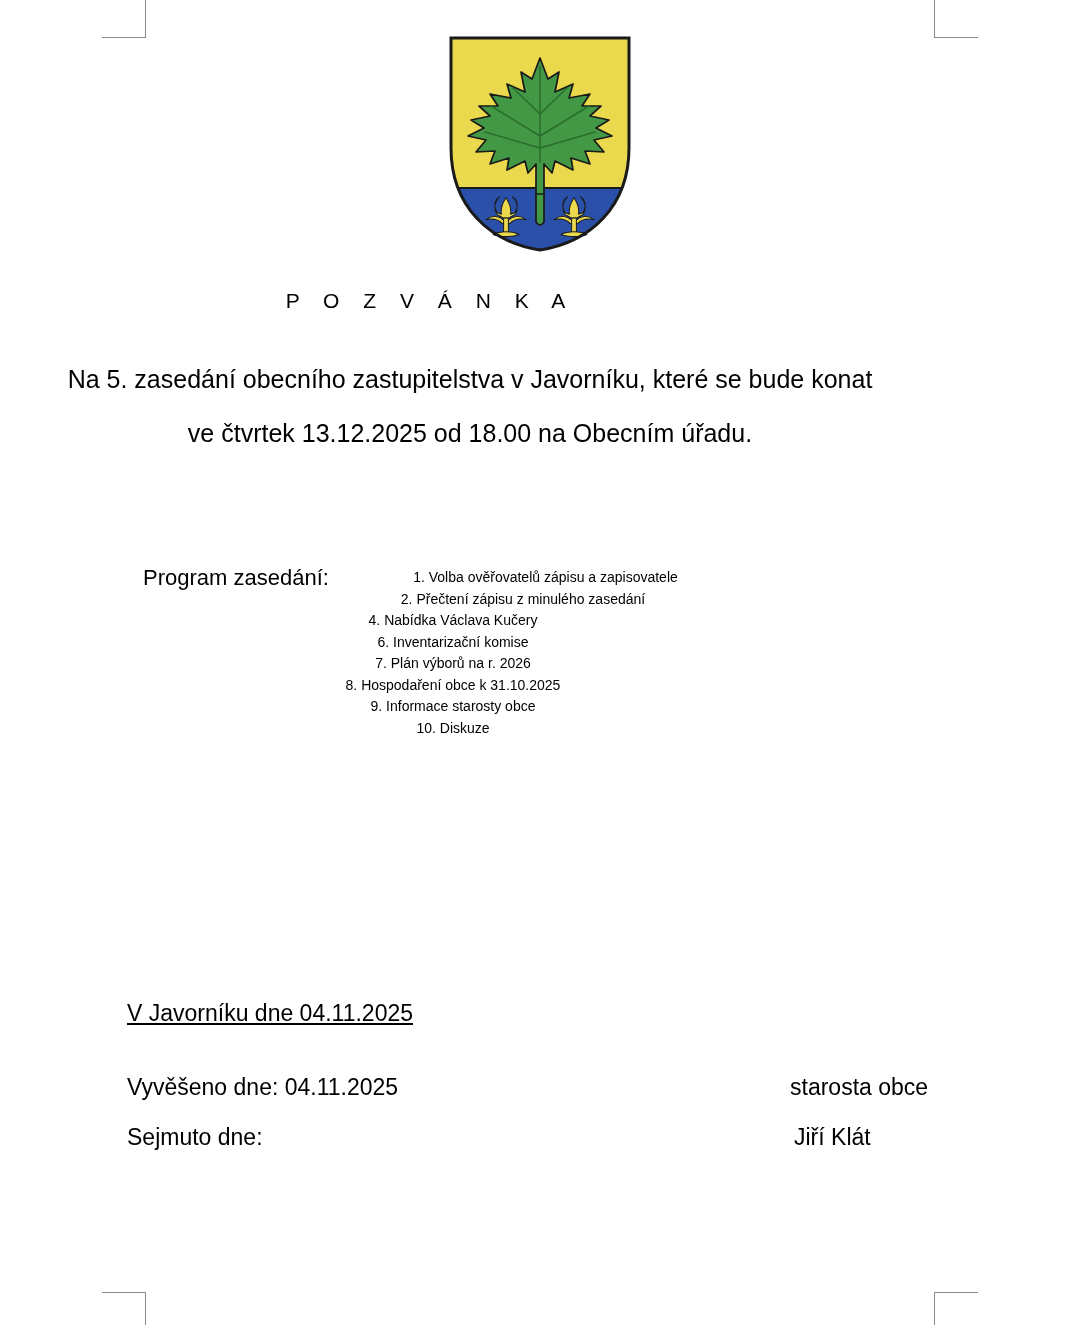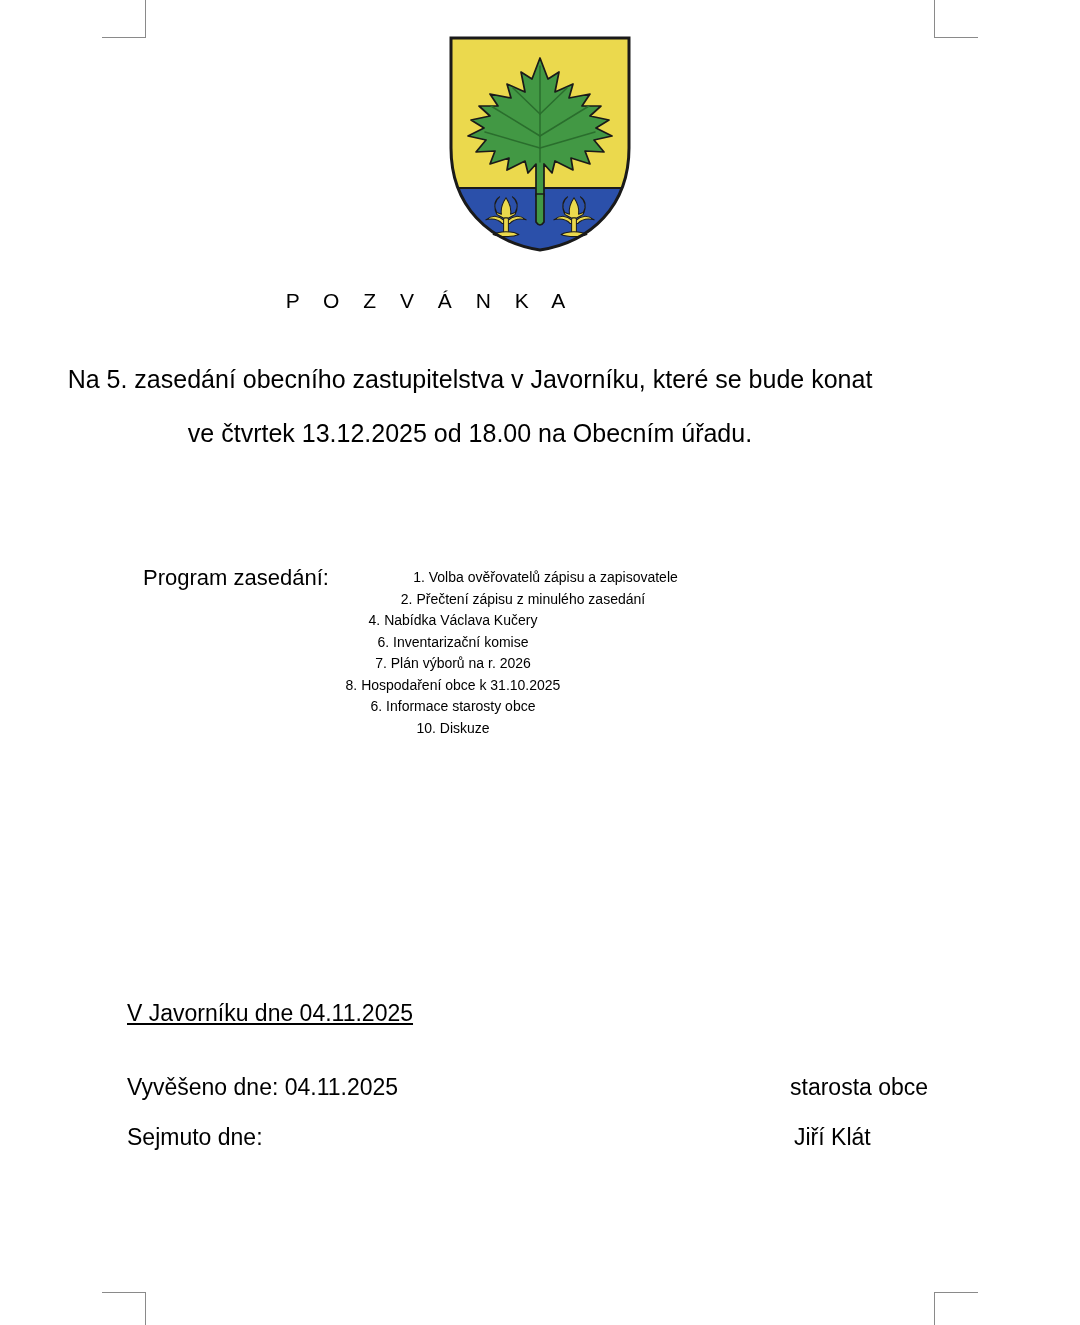--- a/index.html
+++ b/index.html
@@ -238,21 +238,21 @@
 
 <div id="program-block">
   <span id="program-label">Program zasedání:</span>
   <ol id="program-list">
     <li>1. Volba ověřovatelů zápisu a zapisovatele</li>
     <li>2. Přečtení zápisu z minulého zasedání</li>
     <li>4. Nabídka Václava Kučery</li>
     <li>6. Inventarizační komise</li>
     <li>7. Plán výborů na r. 2026</li>
     <li>8. Hospodaření obce k 31.10.2025</li>
-    <li>6. Informace starosty obce</li>
+    <li>9. Informace starosty obce</li>
     <li>10. Diskuze</li>
   </ol>
 </div>
 
 <div class="footer-left" id="place-date">V Javorníku dne 04.11.2025</div>
 
 <div class="footer-left" id="posted-date">Vyvěšeno dne: 04.11.2025</div>
 
 <div class="footer-left" id="removed-date">Sejmuto dne:</div>
 

